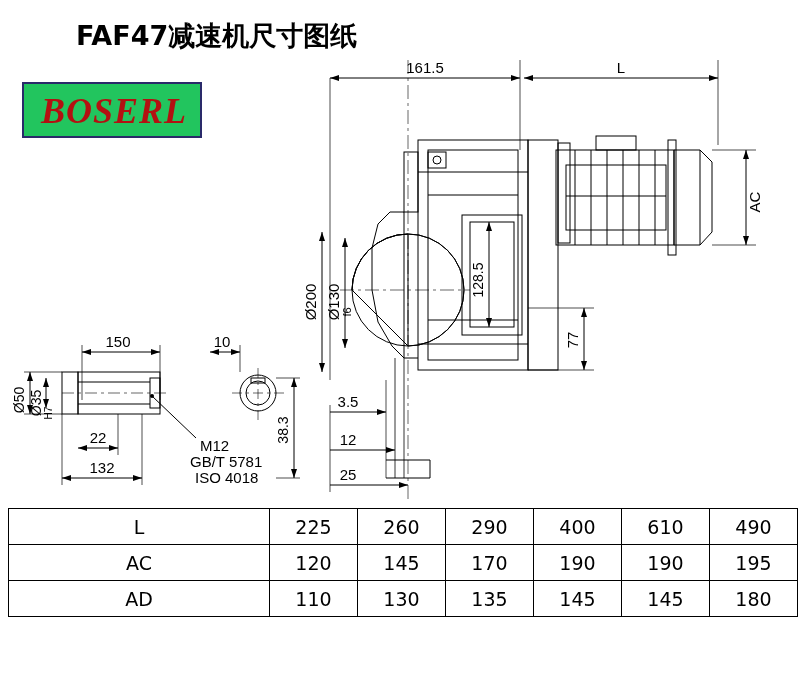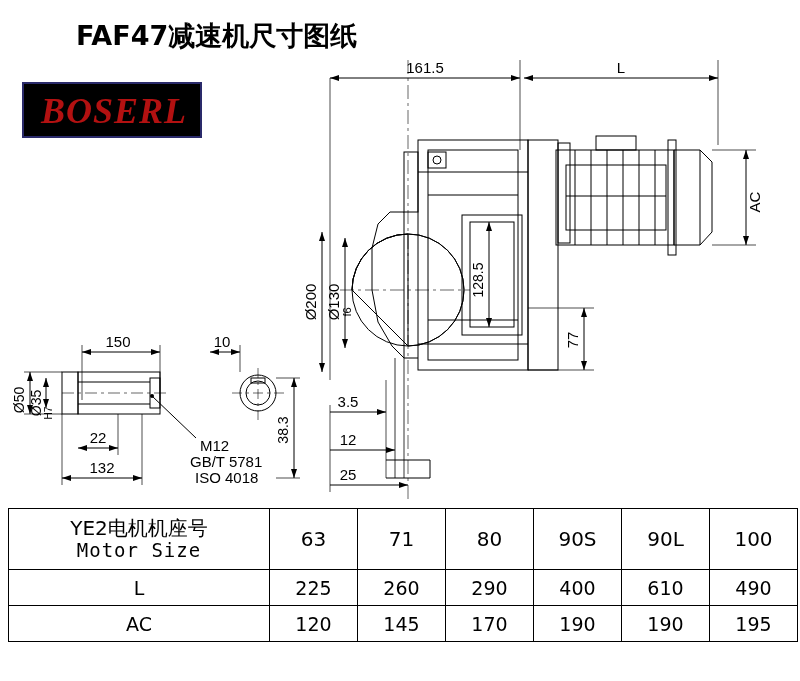--- a/index.html
+++ b/index.html
@@ -34,21 +34,21 @@
     margin-left: 36px;
   }
   
   .logo-box {
     position: absolute;
     left: 22px;
     top: 82px;
     width: 180px;
     height: 56px;
     border: 2px solid #2a2a6a;
-    background: #000000;
+    background: #22c55e;
     box-sizing: border-box;
   }
   .logo-text {
     position: absolute;
     left: 0;
     top: 0;
     width: 180px;
     height: 56px;
     line-height: 54px;
     text-align: center;
@@ -299,48 +299,43 @@
       <text x="288" y="430" text-anchor="middle" font-size="14" transform="rotate(-90 288 430)">38.3</text>
 
       <text x="200" y="451" font-size="15">M12</text>
       <text x="190" y="467" font-size="15">GB/T 5781</text>
       <text x="195" y="483" font-size="15">ISO 4018</text>
     </g>
   </svg>
 
   <table class="spec-table">
     <tbody>
-      <tr class="head">
-        <td class="lbl-col">
-          <div class="hdr-cell">
-            <div class="hdr-cn">YE2电机机座号</div>
-            <div class="hdr-en">Motor Size</div>
-          </div>
-        </td>
-        <td class="v-col">63</td>
-        <td class="v-col">71</td>
-        <td class="v-col">80</td>
-        <td class="v-col">90S</td>
-        <td class="v-col">90L</td>
-        <td class="v-col">100</td>
-      </tr>
       <tr>
         <td class="lbl-col">L</td>
         <td class="v-col">225</td>
         <td class="v-col">260</td>
         <td class="v-col">290</td>
         <td class="v-col">400</td>
         <td class="v-col">610</td>
         <td class="v-col">490</td>
       </tr>
       <tr>
         <td class="lbl-col">AC</td>
         <td class="v-col">120</td>
         <td class="v-col">145</td>
         <td class="v-col">170</td>
         <td class="v-col">190</td>
         <td class="v-col">190</td>
         <td class="v-col">195</td>
       </tr>
+      <tr>
+        <td class="lbl-col">AD</td>
+        <td class="v-col">110</td>
+        <td class="v-col">130</td>
+        <td class="v-col">135</td>
+        <td class="v-col">145</td>
+        <td class="v-col">145</td>
+        <td class="v-col">180</td>
+      </tr>
     </tbody>
   </table>
 
 </div>
 
 </body></html>

